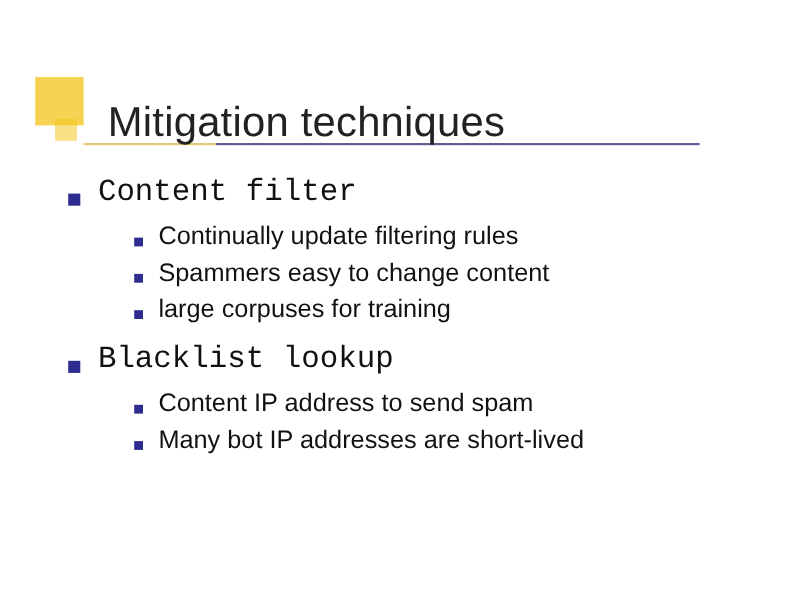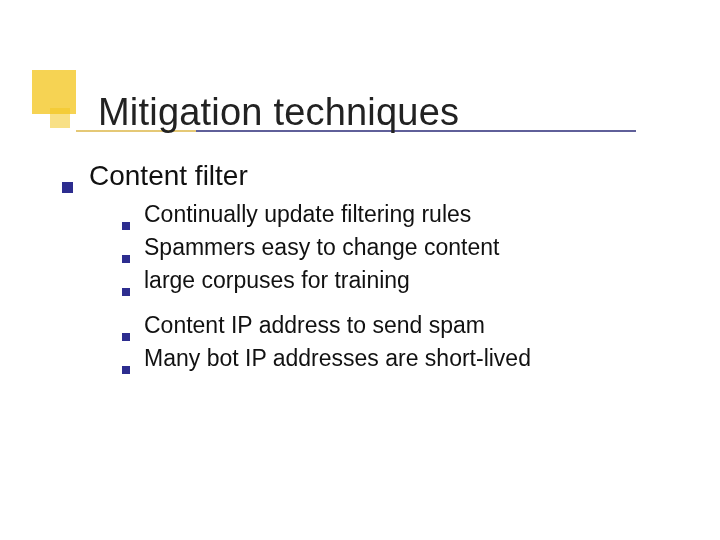--- a/index.html
+++ b/index.html
@@ -48,22 +48,23 @@
 
   .body {
     position: absolute;
     left: 62px;
     top: 158px;
     width: 600px;
   }
 
   .l1 {
     display: flex;
-    align-items: flex-end;
+    align-items: center;
     margin-bottom: 4px;
+    font-family: Liberation Mono, monospace;
   }
   .l1 .bullet {
     width: 11px;
     height: 11px;
     background: #2d2d8f;
     margin-top: 11px;
     margin-right: 16px;
     flex-shrink: 0;
   }
   .l1 .txt {
@@ -71,21 +72,21 @@
     line-height: 1.25;
   }
 
   .l2-group {
     margin-left: 60px;
     margin-top: 6px;
     margin-bottom: 14px;
   }
   .l2 {
     display: flex;
-    align-items: flex-end;
+    align-items: center;
     margin-bottom: 2px;
   }
   .l2 .bullet {
     width: 8px;
     height: 8px;
     background: #2d2d8f;
     margin-top: 10px;
     margin-right: 14px;
     flex-shrink: 0;
   }
@@ -119,20 +120,24 @@
       <div class="l2">
         <div class="bullet"></div>
         <div class="txt">Spammers easy to change content</div>
       </div>
       <div class="l2">
         <div class="bullet"></div>
         <div class="txt">large corpuses for training</div>
       </div>
     </div>
 
+    <div class="l1">
+      <div class="bullet"></div>
+      <div class="txt">Blacklist lookup</div>
+    </div>
     <div class="l2-group">
       <div class="l2">
         <div class="bullet"></div>
         <div class="txt">Content IP address to send spam</div>
       </div>
       <div class="l2">
         <div class="bullet"></div>
         <div class="txt">Many bot IP addresses are short-lived</div>
       </div>
     </div>

